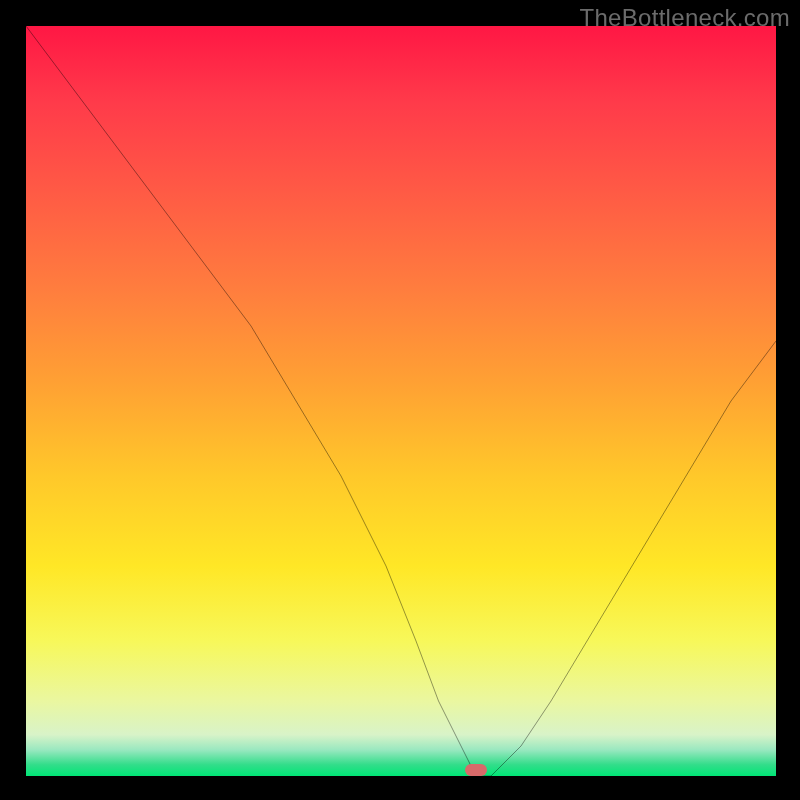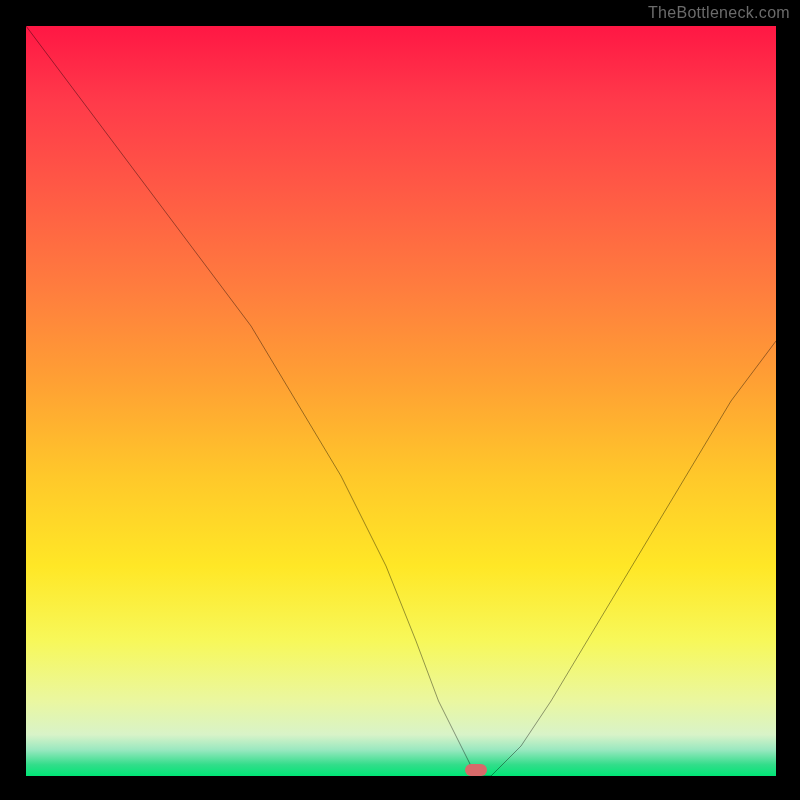--- a/index.html
+++ b/index.html
@@ -43,21 +43,21 @@
     position: absolute;
     background: #d86a6a;
     border-radius: 6px;
   }
   .watermark {
     position: absolute;
     top: 4px;
     right: 10px;
     color: #6b6b6b;
     font-family: Arial, Helvetica, sans-serif;
-    font-size: 16px;
+    font-size: 24px;
     letter-spacing: 0.3px;
   }
 </style>
 </head>
 <body>
 
 <div class="chart-container">
 
   <div class="watermark">TheBottleneck.com</div>
 

